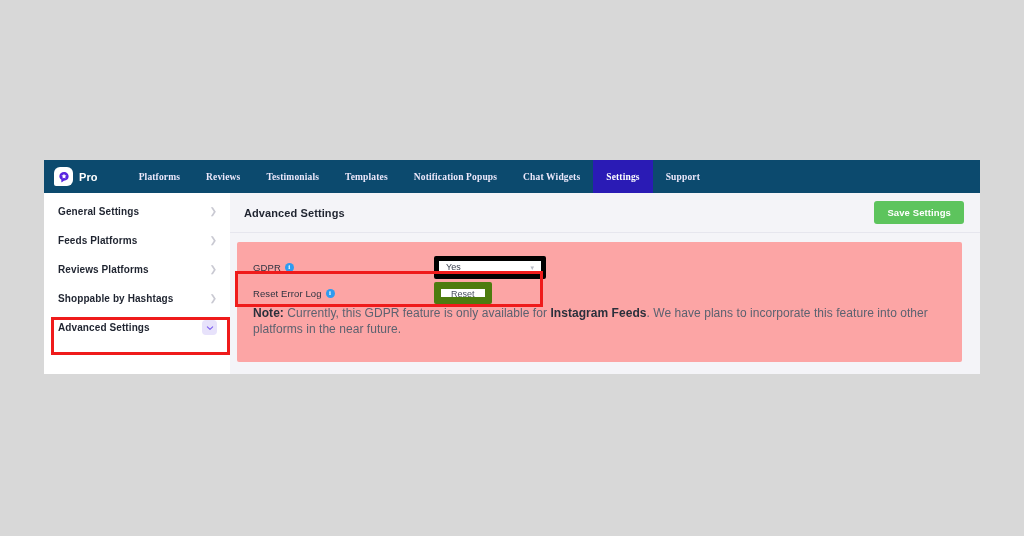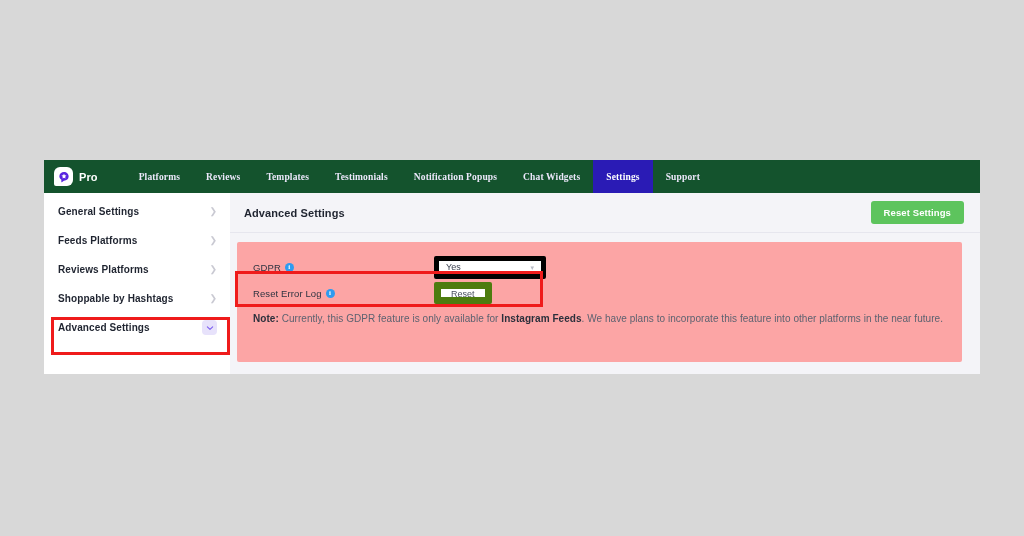--- a/index.html
+++ b/index.html
@@ -22,21 +22,21 @@
     top: 160px;
     width: 936px;
     height: 214px;
     background: #ffffff;
     overflow: hidden;
   }
 
   
   #topnav {
     height: 33px;
-    background: #14532d;
+    background: #0c4a6e;
     display: flex;
     align-items: center;
     padding-left: 10px;
     box-sizing: border-box;
   }
   .brand {
     display: flex;
     align-items: center;
     gap: 6px;
     margin-right: 28px;
@@ -227,22 +227,22 @@
     background: #ffffff;
     border-radius: 2px;
     font-size: 9px;
     color: #4a5060;
     padding: 0 10px;
     cursor: pointer;
     font-family: "Liberation Sans", sans-serif;
   }
 
   #note {
-    margin-top: 6px;
-    font-size: 10px;
+    margin-top: 0;
+    font-size: 12px;
     color: #5c6270;
     letter-spacing: .05px;
     line-height: 1.3;
   }
   #note b { color: #2b303c; }
 
   
   .redbox {
     position: absolute;
     border: 3px solid #ef1b1b;
@@ -264,22 +264,22 @@
         <svg width="12" height="12" viewBox="0 0 24 24" aria-hidden="true">
           <path d="M12 2.2c-5.2 0-9.3 3.7-9.3 8.4 0 2.9 1.6 5.5 4 7v4.3c0 .5.6.8 1 .5l4.1-3c.1 0 .2 0 .2 0 5.2 0 9.3-3.7 9.3-8.4S17.2 2.2 12 2.2z" fill="#5925e0"></path>
           <path d="M12 5.6l1.5 3.1 3.4.5-2.5 2.4.6 3.4-3-1.6-3 1.6.6-3.4L7 9.2l3.4-.5L12 5.6z" fill="#ffffff"></path>
         </svg>
       </span>
       <span class="brand-text">Pro</span>
     </div>
     <div class="nav-items">
       <div class="nav-item">Platforms</div>
       <div class="nav-item">Reviews</div>
+      <div class="nav-item">Testimonials</div>
       <div class="nav-item">Templates</div>
-      <div class="nav-item">Testimonials</div>
       <div class="nav-item">Notification Popups</div>
       <div class="nav-item">Chat Widgets</div>
       <div class="nav-item active">Settings</div>
       <div class="nav-item">Support</div>
     </div>
   </div>
 
   <div id="app-body">
 
     <div id="sidebar">
@@ -305,21 +305,21 @@
           <svg width="8" height="8" viewBox="0 0 12 12" aria-hidden="true">
             <path d="M2 4.3L6 8.2l4-3.9" stroke="#7b5df0" stroke-width="1.6" fill="none" stroke-linecap="round" stroke-linejoin="round"></path>
           </svg>
         </span>
       </div>
     </div>
 
     <div id="main">
       <div id="main-header">
         <div id="main-title">Advanced Settings</div>
-        <button id="save-settings">Reset Settings</button>
+        <button id="save-settings">Save Settings</button>
       </div>
 
       <div id="card">
 
         <div class="setting-row">
           <div class="setting-label">
             <span>GDPR</span>
             <span class="info-icon">i</span>
           </div>
           <div class="select-box">

